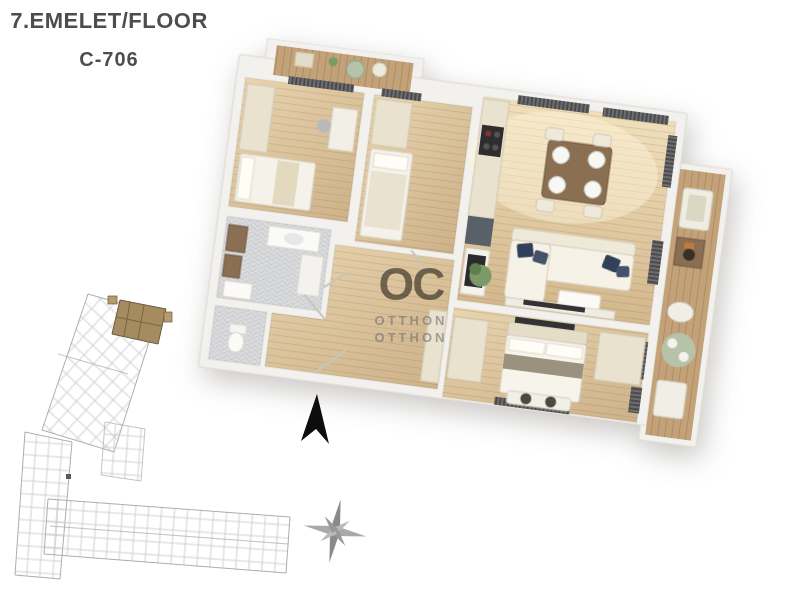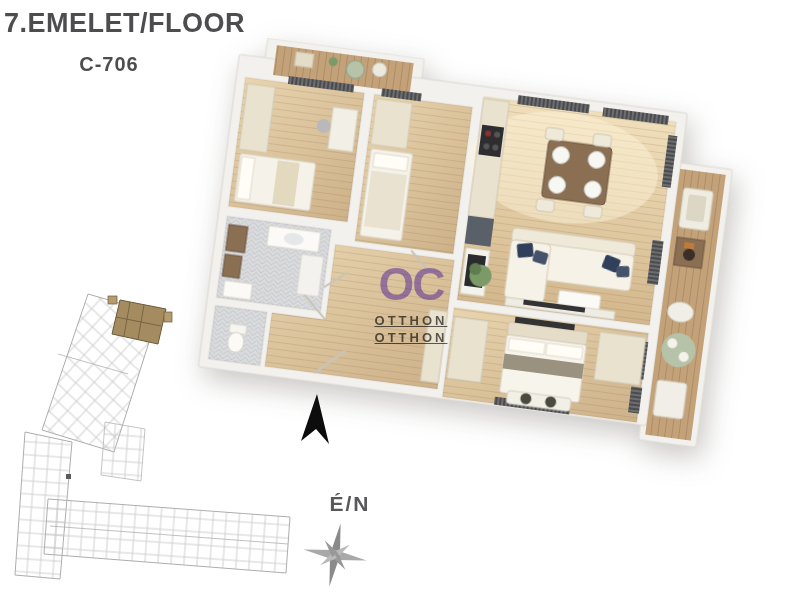--- a/index.html
+++ b/index.html
@@ -7,32 +7,32 @@
     --tile:#d9dadc; --furniture-cream:#e9e2cf; --pillow-navy:#31405a; --plant-green:#7b9a67;
     --sage:#b7c3a8; --site-lines:#c6c6c6; --site-highlight:#a58c60; --north-arrow:#0d0d0d;
     --compass-gray:#8f8f8f; --watermark-gray:#8b8b87;
   }
   *{margin:0;padding:0;box-sizing:border-box;}
   html,body{width:800px;height:600px;overflow:hidden;background:#ffffff;
     font-family:"Liberation Sans",sans-serif;}
   .page{position:relative;width:800px;height:600px;background:#fff;}
 
   .header{position:absolute;left:4px;top:8px;width:210px;text-align:center;color:var(--title-text);}
-  .header .title{font-size:27px;font-weight:bold;letter-spacing:0.5px;white-space:nowrap;}
+  .header .title{font-size:22px;font-weight:bold;letter-spacing:0.5px;white-space:nowrap;}
   .header .unit{font-size:20px;font-weight:bold;letter-spacing:1px;margin-top:14px;}
 
   .plan-wrap{position:absolute;left:238px;top:34px;width:515px;height:352px;
     transform:rotate(7.5deg);transform-origin:0 0;}
   .plan-wrap svg{filter:drop-shadow(6px 10px 14px rgba(60,55,45,.28));}
 
   .watermark{position:absolute;left:356px;top:256px;width:110px;text-align:center;
     color:var(--watermark-gray);opacity:.62;pointer-events:none;}
   .watermark .mono{font-size:46px;font-weight:bold;letter-spacing:-2px;line-height:56px;
-    color:#4c1d95;opacity:.8;}
-  .watermark .wm-line{font-size:13px;font-weight:bold;letter-spacing:3px;line-height:17px;color:#000000;text-decoration:underline;}
+    color:#000000;opacity:.8;}
+  .watermark .wm-line{font-size:13px;font-weight:bold;letter-spacing:3px;line-height:17px;color:#737373;}
 
   .north-arrow{position:absolute;left:292px;top:390px;}
   .compass{position:absolute;left:286px;top:492px;width:110px;text-align:center;}
   .compass-label{font-size:21px;font-weight:bold;color:#58585a;letter-spacing:2px;margin-left:18px;}
 
   .site-plan{position:absolute;left:8px;top:284px;}
 </style>
 </head>
 <body>
 
@@ -225,21 +225,20 @@
     <div class="wm-line">OTTHON</div>
   </div>
 
   <div class="north-arrow">
     <svg width="48" height="62" viewBox="0 0 48 62">
       <polygon points="25,4 37,54 24,39 9,51" fill="var(--north-arrow)"></polygon>
     </svg>
   </div>
 
   <div class="compass">
-    <div class="compass-label">É/N</div>
     <svg width="110" height="84" viewBox="278 524 110 84">
       <polygon points="332.6,531.5 331.9,563.9 322.1,562.1" fill="#8a8a8a"></polygon>
       <polygon points="358.5,568.6 326.1,567.9 327.9,558.1" fill="#a9a9a9"></polygon>
       <polygon points="321.4,594.5 322.1,562.1 331.9,563.9" fill="#8a8a8a"></polygon>
       <polygon points="295.5,557.4 327.9,558.1 326.1,567.9" fill="#a9a9a9"></polygon>
       <polygon points="341.7,552.7 329,565.9 325,560.1" fill="#b9b9b9"></polygon>
       <polygon points="337.3,577.7 324.1,565 329.9,561" fill="#989898"></polygon>
       <polygon points="312.3,573.3 325,560.1 329,565.9" fill="#b9b9b9"></polygon>
       <polygon points="316.7,548.3 329.9,561 324.1,565" fill="#989898"></polygon>
     </svg>

